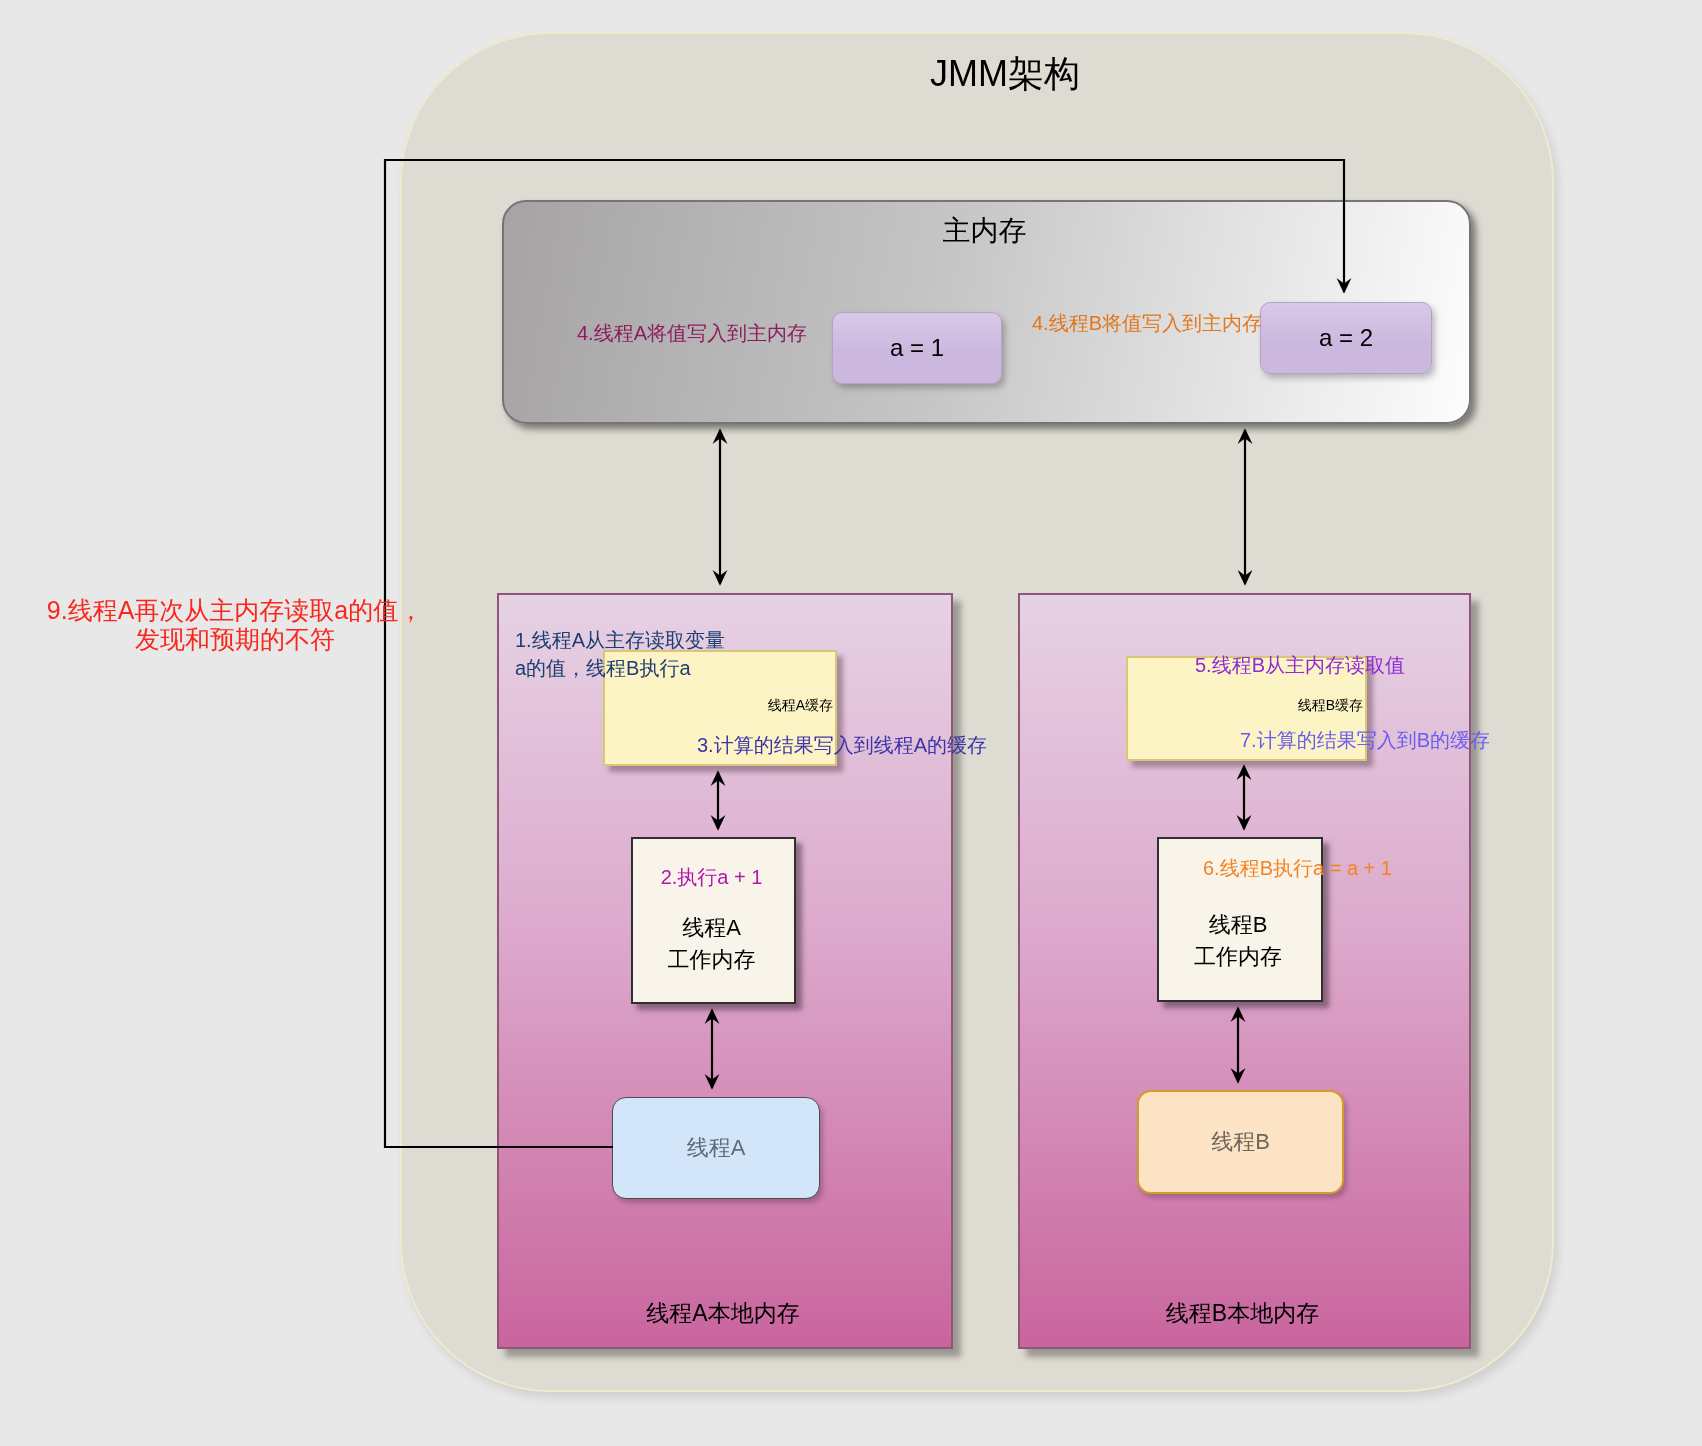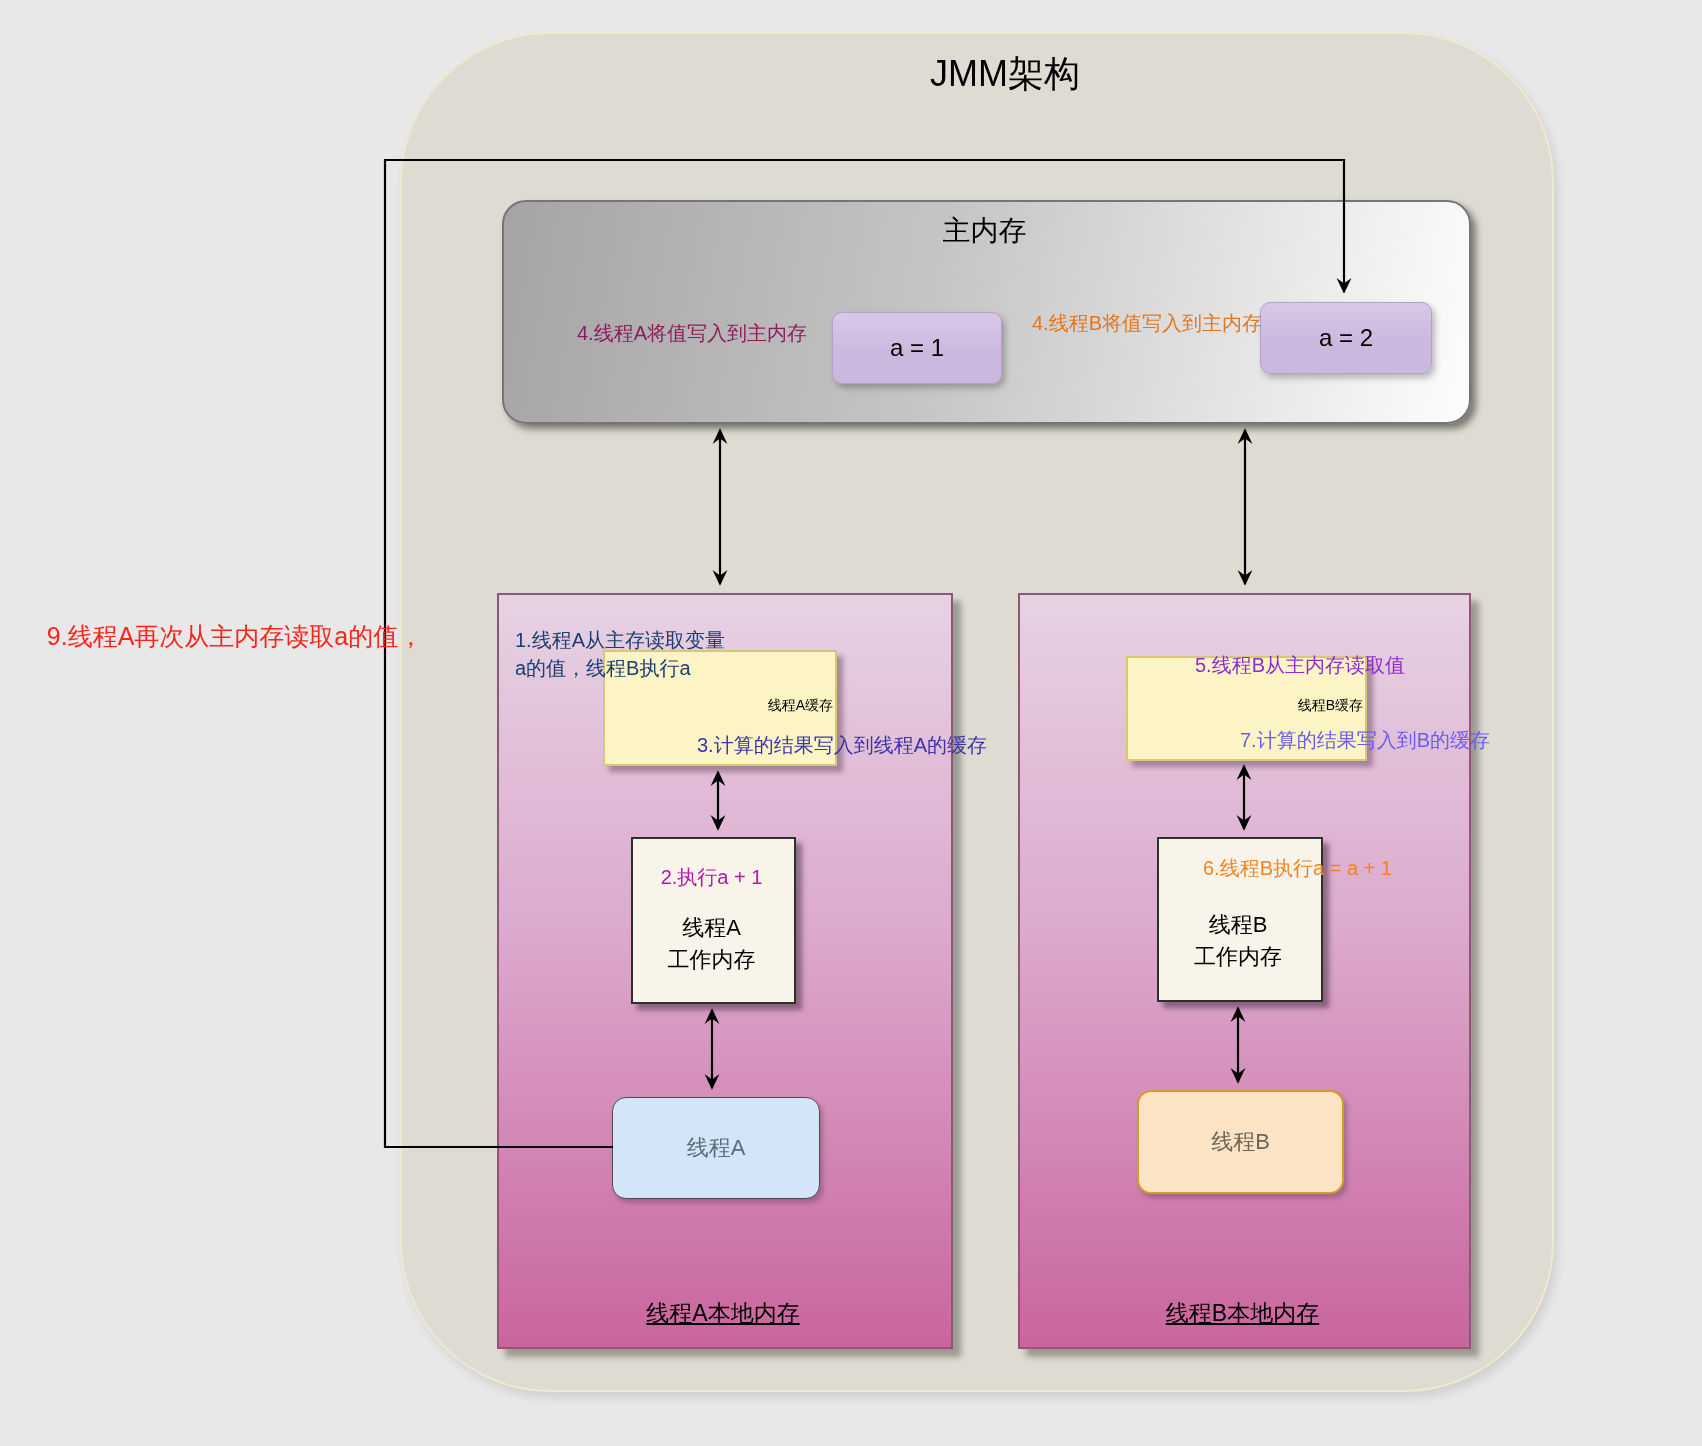--- a/index.html
+++ b/index.html
@@ -46,21 +46,21 @@
   
   .local-memory{
     top:593px;width:452px;height:752px;z-index:2;
     background:linear-gradient(180deg,var(--local-memory-top,#e6d2e4) 0%,#dca9cc 45%,var(--local-memory-bottom,#c9659d) 100%);
     border:2px solid var(--local-memory-border,#8f5679);
     box-shadow:8px 8px 6px rgba(0,0,0,0.30);
   }
   .local-a{left:497px;}
   .local-b{left:1018px;width:449px;}
   .local-label{
-    text-align:center;font-size:23px;z-index:5;text-decoration:underline;
+    text-align:center;font-size:23px;z-index:5;
   }
   
   .cache-box{
     background:var(--cache-box-bg,#fdf4c5);
     border:2px solid var(--cache-box-border,#d9c678);
     box-shadow:6px 6px 5px rgba(90,60,80,0.45);
     z-index:3;
   }
   .cache-a{left:603px;top:650px;width:230px;height:112px;}
   .cache-b{left:1126px;top:656px;width:237px;height:101px;}
@@ -98,21 +98,21 @@
   .ann{font-size:20px;line-height:22px;white-space:nowrap;z-index:6;}
   .ann1{left:515px;top:626px;width:260px;text-align:left;line-height:28px;color:var(--step1,#1d3e70);}
   .ann2{left:631px;top:866px;width:161px;text-align:center;color:var(--step2,#b315ad);}
   .ann3{left:697px;top:734px;color:var(--step3,#3c34a8);}
   .ann4{left:577px;top:322px;color:var(--step4,#8c1d5c);}
   .ann5{left:1195px;top:654px;color:var(--step5,#8f2bd6);}
   .ann6{left:1203px;top:857px;color:var(--step6,#f5821f);}
   .ann7{left:1240px;top:729px;color:var(--step7,#6a5cf0);}
   .ann8{left:1032px;top:312px;color:var(--step8,#e2761b);}
   .ann9{
-    left:10px;top:622px;width:450px;text-align:center;
+    left:10px;top:596px;width:450px;text-align:center;
     font-size:25px;line-height:29px;white-space:nowrap;
     color:var(--step9,#fb251c);z-index:6;
   }
   .arrow-layer{left:0;top:0;z-index:4;pointer-events:none;}
 </style>
 </head>
 <body>
 
 <div class="abs jmm-container"></div>
 
@@ -120,20 +120,21 @@
 
 <div class="abs main-memory"></div>
 <div class="abs main-memory-label">主内存</div>
 <div class="abs value-box value-a1">a = 1</div>
 <div class="abs value-box value-a2">a = 2</div>
 <div class="abs ann ann4">4.线程A将值写入到主内存</div>
 <div class="abs ann ann8">4.线程B将值写入到主内存</div>
 
 <div class="abs ann9">
   <div>9.线程A再次从主内存读取a的值，</div>
+  <div>发现和预期的不符</div>
 </div>
 
 <div class="abs local-memory local-a"></div>
 <div class="abs ann ann1">
   <div>1.线程A从主存读取变量</div>
   <div>a的值，线程B执行a</div>
 </div>
 <div class="abs cache-box cache-a"></div>
 <div class="abs cache-label" style="left:603px;top:697px;width:230px;">线程A缓存</div>
 <div class="abs ann ann3">3.计算的结果写入到线程A的缓存</div>

